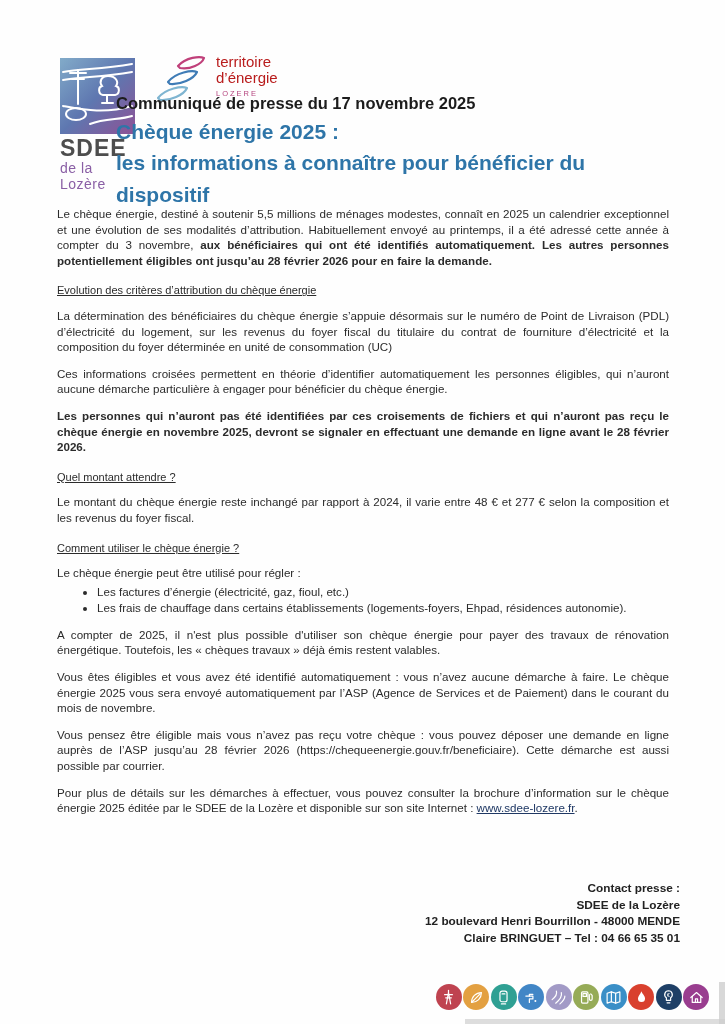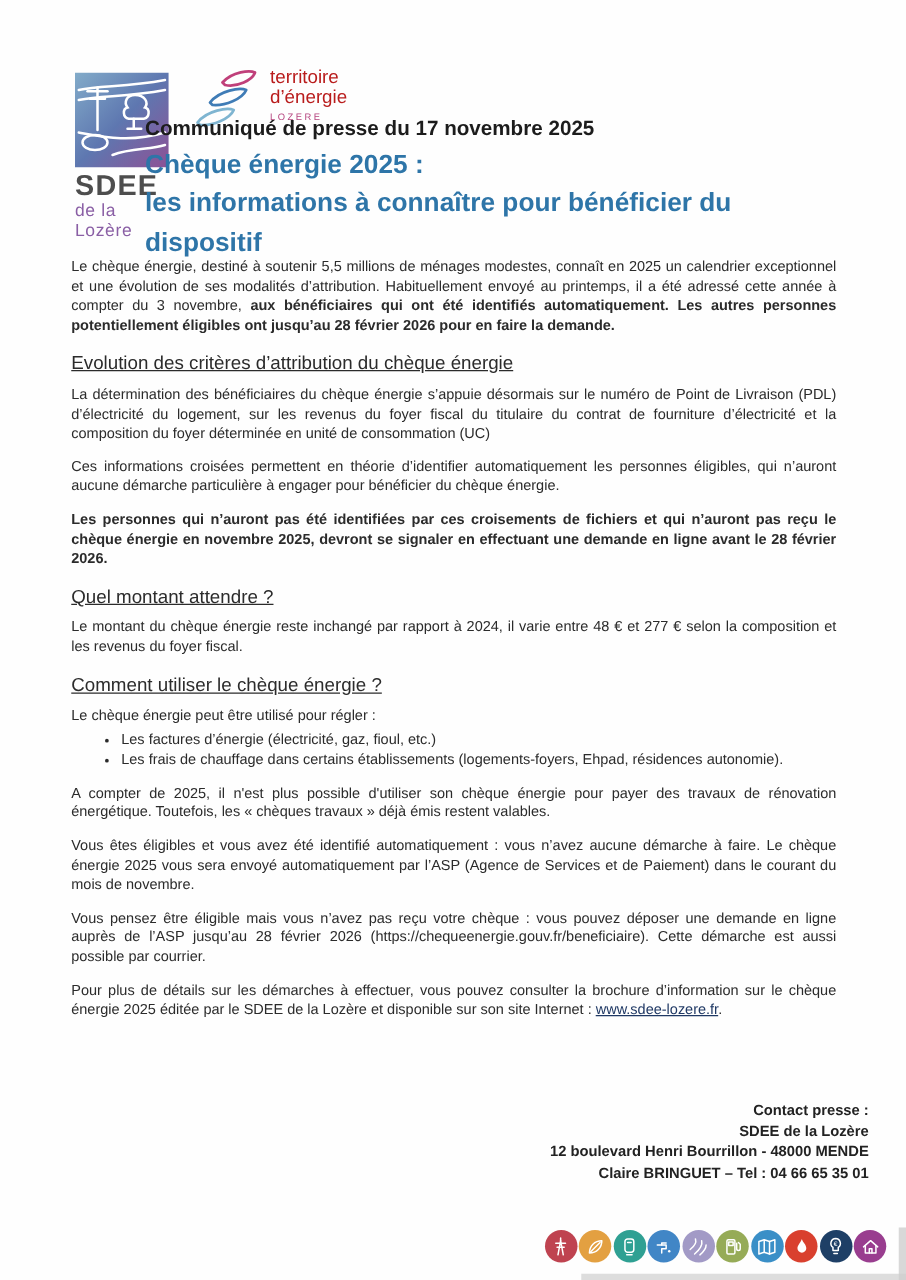--- a/index.html
+++ b/index.html
@@ -28,33 +28,33 @@
   
   .title-block { position: absolute; top: 92px; right: 45px; left: 116px; text-align: left; }
   .main-title { font-size: 16.5px; font-weight: bold; color: #1c1c1c; line-height: 1.45; }
   .sub-title { font-size: 21px; font-weight: bold; color: #2e75a8; line-height: 1.5; }
 
   
   .content { position: absolute; top: 206px; left: 57px; width: 612px; font-size: 11.6px; line-height: 15.6px; text-align: justify; }
   .content p { margin: 0 0 11px 0; }
   .content .section-h {
     display: inline-block;
-    font-size: 15px; font-weight: normal;
+    font-size: 11px; font-weight: normal;
     text-decoration: underline;
     margin: 4px 0 9px 0;
     text-align: left;
   }
   .h-wrap { margin: 0; }
   .bold-run { font-weight: bold; }
   .content ul { margin: 0 0 11px 0; padding-left: 40px; }
   .content ul li { margin-bottom: 1px; }
   .doc-link { color: #1f3864; text-decoration: underline; }
 
   
-  .contact { position: absolute; top: 880px; right: 30px; text-align: right; font-size: 11.8px; font-weight: bold; line-height: 16.5px; color: #222; }
+  .contact { position: absolute; top: 880px; right: 45px; text-align: right; font-size: 11.8px; font-weight: bold; line-height: 16.5px; color: #222; }
 
   
   .icon-row { position: absolute; top: 984px; right: 16px; display: flex; gap: 1.5px; }
   .fi { width: 26px; height: 26px; border-radius: 50%; display: flex; align-items: center; justify-content: center; }
   .fi svg { width: 17px; height: 17px; display: block; }
   .fi svg * { stroke: #ffffff; fill: none; stroke-width: 1.7; stroke-linecap: round; stroke-linejoin: round; }
   .fi svg .f { fill: #ffffff; stroke: none; }
   .fi svg text { fill: #ffffff; stroke: none; font-family: "Liberation Sans", sans-serif; }
 
   

